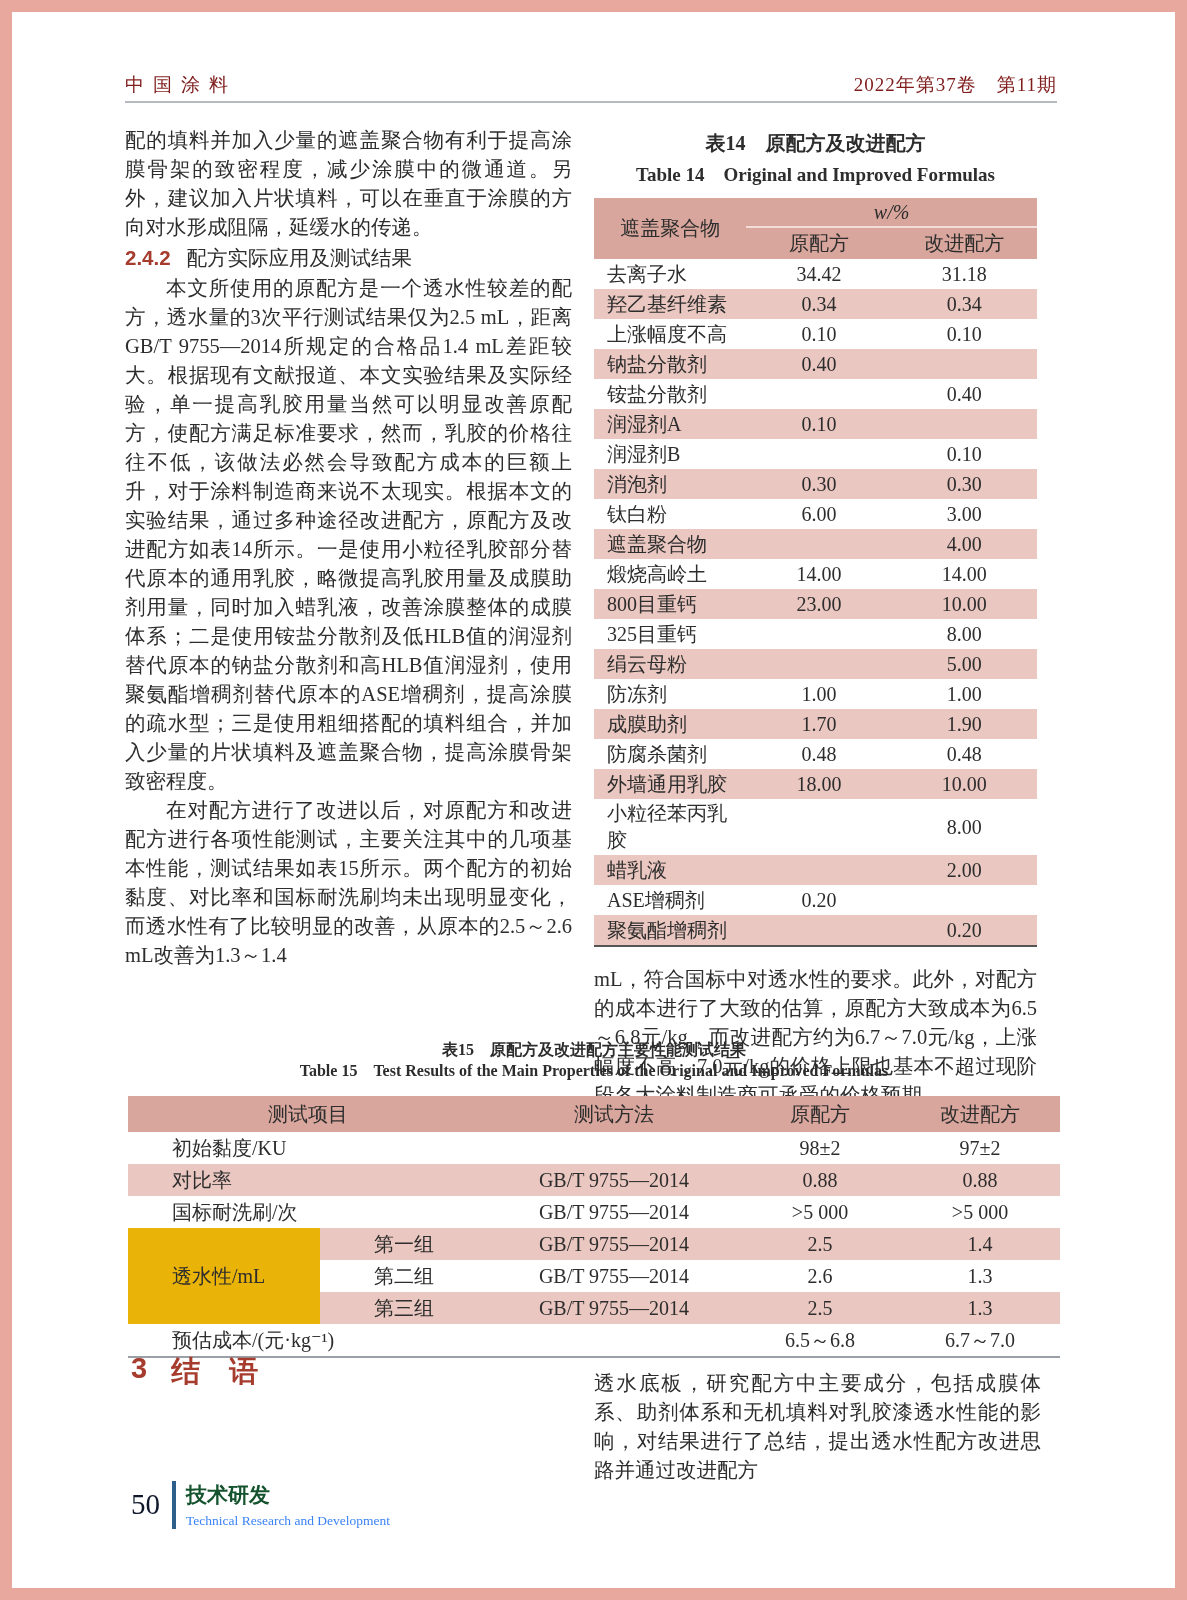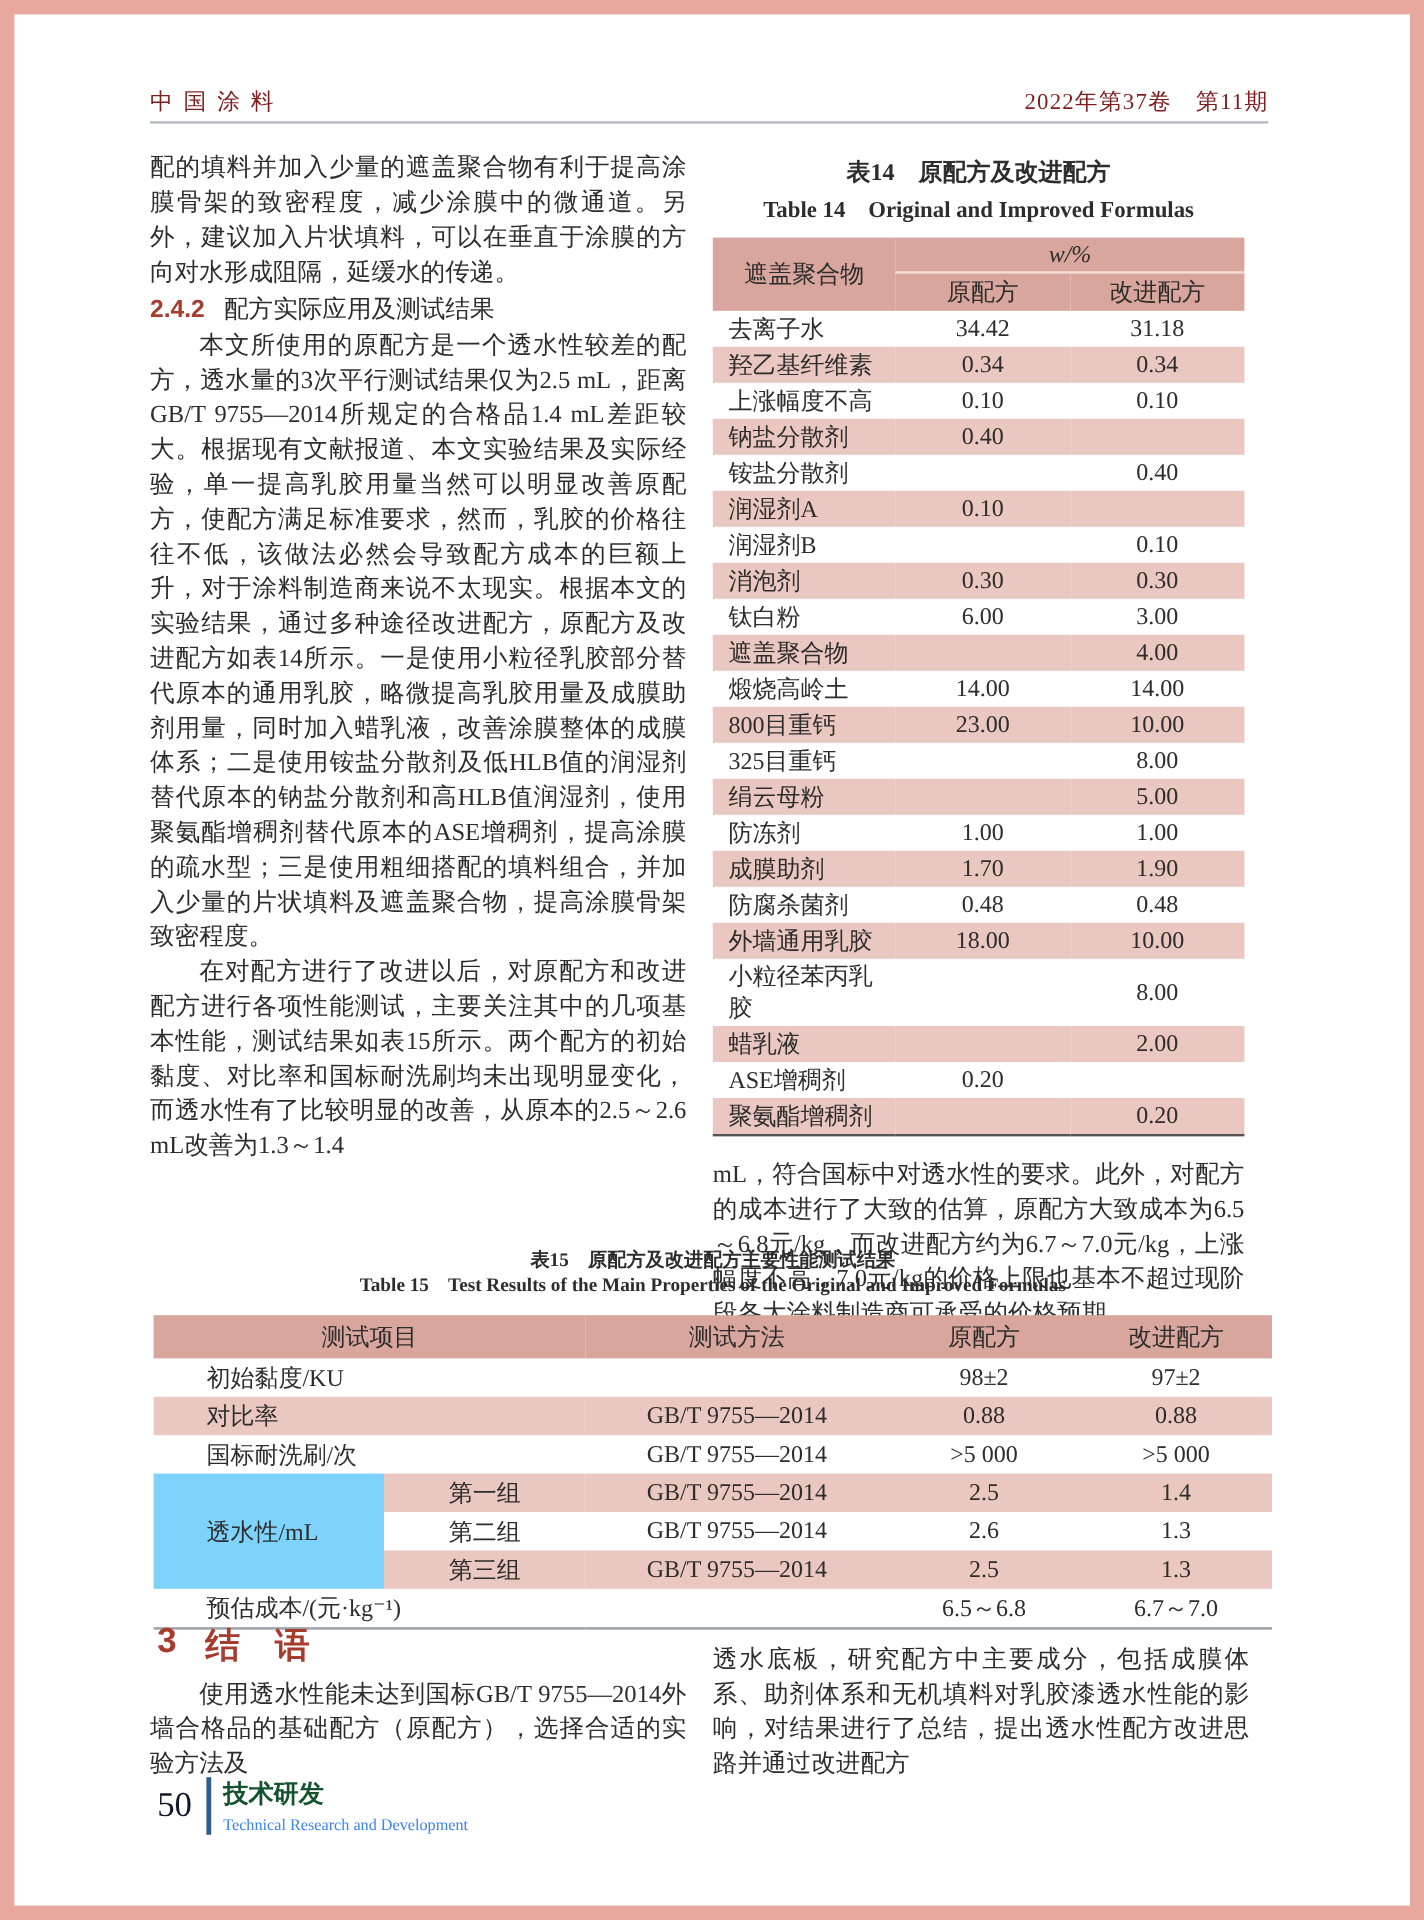--- a/index.html
+++ b/index.html
@@ -36,21 +36,21 @@
   #t14 .c-name{text-align:left;padding-left:13px;}
   #t14 .c-val{text-align:center;}
   tr.shade td{background:#eac7c0;}
   .after-t14{margin-top:18px;}
 
   .t15-cap{position:absolute;left:128px;top:1040px;width:932px;text-align:center;font-weight:bold;}
   #t15{position:absolute;left:128px;top:1096px;width:932px;font-size:20px;border-bottom:2px solid #9aa0a6;}
   #t15 th{background:#d8a69c;height:34px;font-weight:normal;}
   #t15 td{height:30px;text-align:center;}
   #t15 .c-item{text-align:left;padding-left:44px;}
-  #t15 .c-item-span{background:#7dd3fc;}
+  #t15 .c-item-span{background:#eab308;}
 
   .sec3-head{position:absolute;left:131px;top:1352px;display:flex;gap:24px;color:#a63c2e;
              font-weight:bold;font-size:29px;font-family:"Liberation Sans",sans-serif;}
   .sec3-left{position:absolute;left:125px;top:1398px;width:447px;}
   .sec3-right{position:absolute;left:594px;top:1369px;width:447px;}
 
   .footer{position:absolute;left:131px;top:1481px;display:flex;align-items:flex-start;}
   .pageno{font-size:29px;color:#0f172a;line-height:1;margin-top:9px;}
   .fbar{width:4px;height:48px;background:#2e5f8a;margin:0 10px 0 12px;}
   .fzh{font-size:21px;font-weight:bold;color:#14532d;font-family:"Liberation Sans",sans-serif;}
@@ -271,21 +271,20 @@
           <td class="c-mid">6.5～6.8</td>
           <td class="c-mid">6.7～7.0</td>
         </tr>
       </tbody>
   </table>
 
   <div class="sec3-head">
     <span>3</span>
     <span>结　语</span>
   </div>
-  <p class="sec3-left body-text indent">使用透水性能未达到国标GB/T 9755—2014外墙合格品的基础配方（原配方），选择合适的实验方法及</p>
   <p class="sec3-right body-text">透水底板，研究配方中主要成分，包括成膜体系、助剂体系和无机填料对乳胶漆透水性能的影响，对结果进行了总结，提出透水性配方改进思路并通过改进配方</p>
 
   <div class="footer">
     <span class="pageno">50</span>
     <span class="fbar"></span>
     <span>
       <div class="fzh">技术研发</div>
       <div class="fen">Technical Research and Development</div>
     </span>
   </div>

